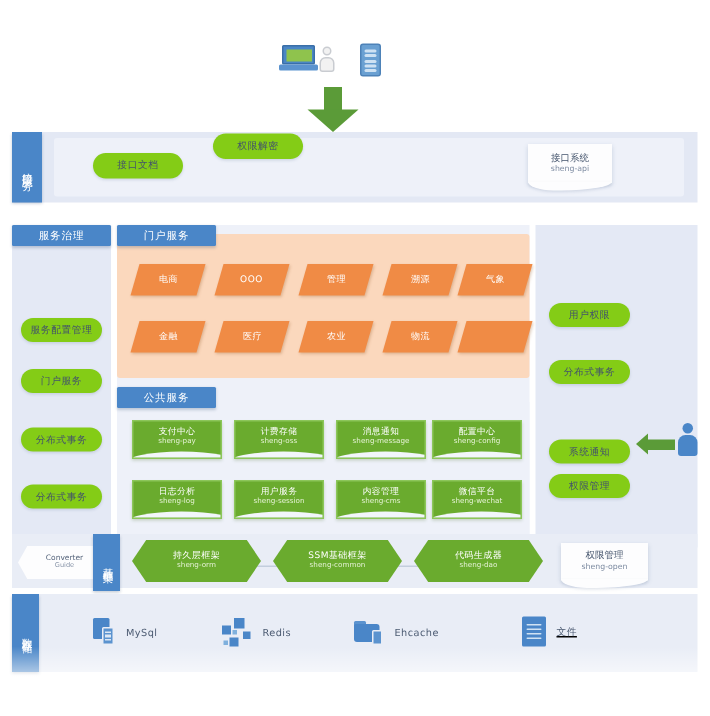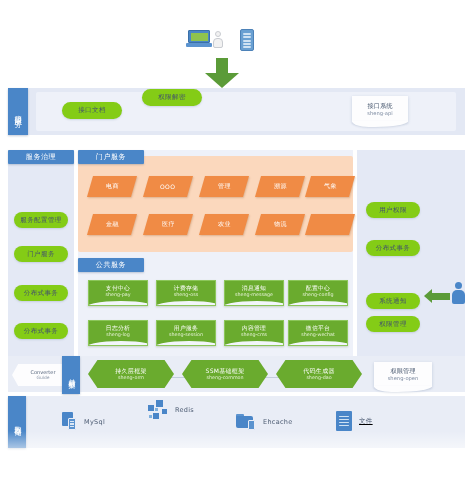--- a/index.html
+++ b/index.html
@@ -322,42 +322,42 @@
       <div class="bk"></div>
         <div class="fr">
           <i></i>
           <i></i>
           <i></i>
         </div>
     </div>
     <div class="nm">MySql</div>
   </div>
 
-  <div class="store" style="left:148px;top:400px;align-items:center;">
+  <div class="store" style="left:148px;top:412px;align-items:center;">
     <div class="redis">
       <s class="a"></s>
         <s class="b"></s>
         <s class="c"></s>
         <s class="d"></s>
       <s class="dot d1"></s>
         <s class="dot d2"></s>
     </div>
     <div class="nm">Redis</div>
   </div>
 
   <div class="store" style="left:236px;top:413px;">
     <div class="folder">
       <div class="tab"></div>
         <div class="fb"></div>
         <div class="ph"></div>
     </div>
     <div class="nm">Ehcache</div>
   </div>
 
-  <div class="store" style="left:336px;top:411px;text-decoration:underline;">
+  <div class="store" style="left:348px;top:411px;text-decoration:underline;">
     <div class="file">
       <i></i>
         <i></i>
         <i></i>
         <i></i>
     </div>
     <div class="nm">文件</div>
   </div>
 
   <div class="rarrow">

